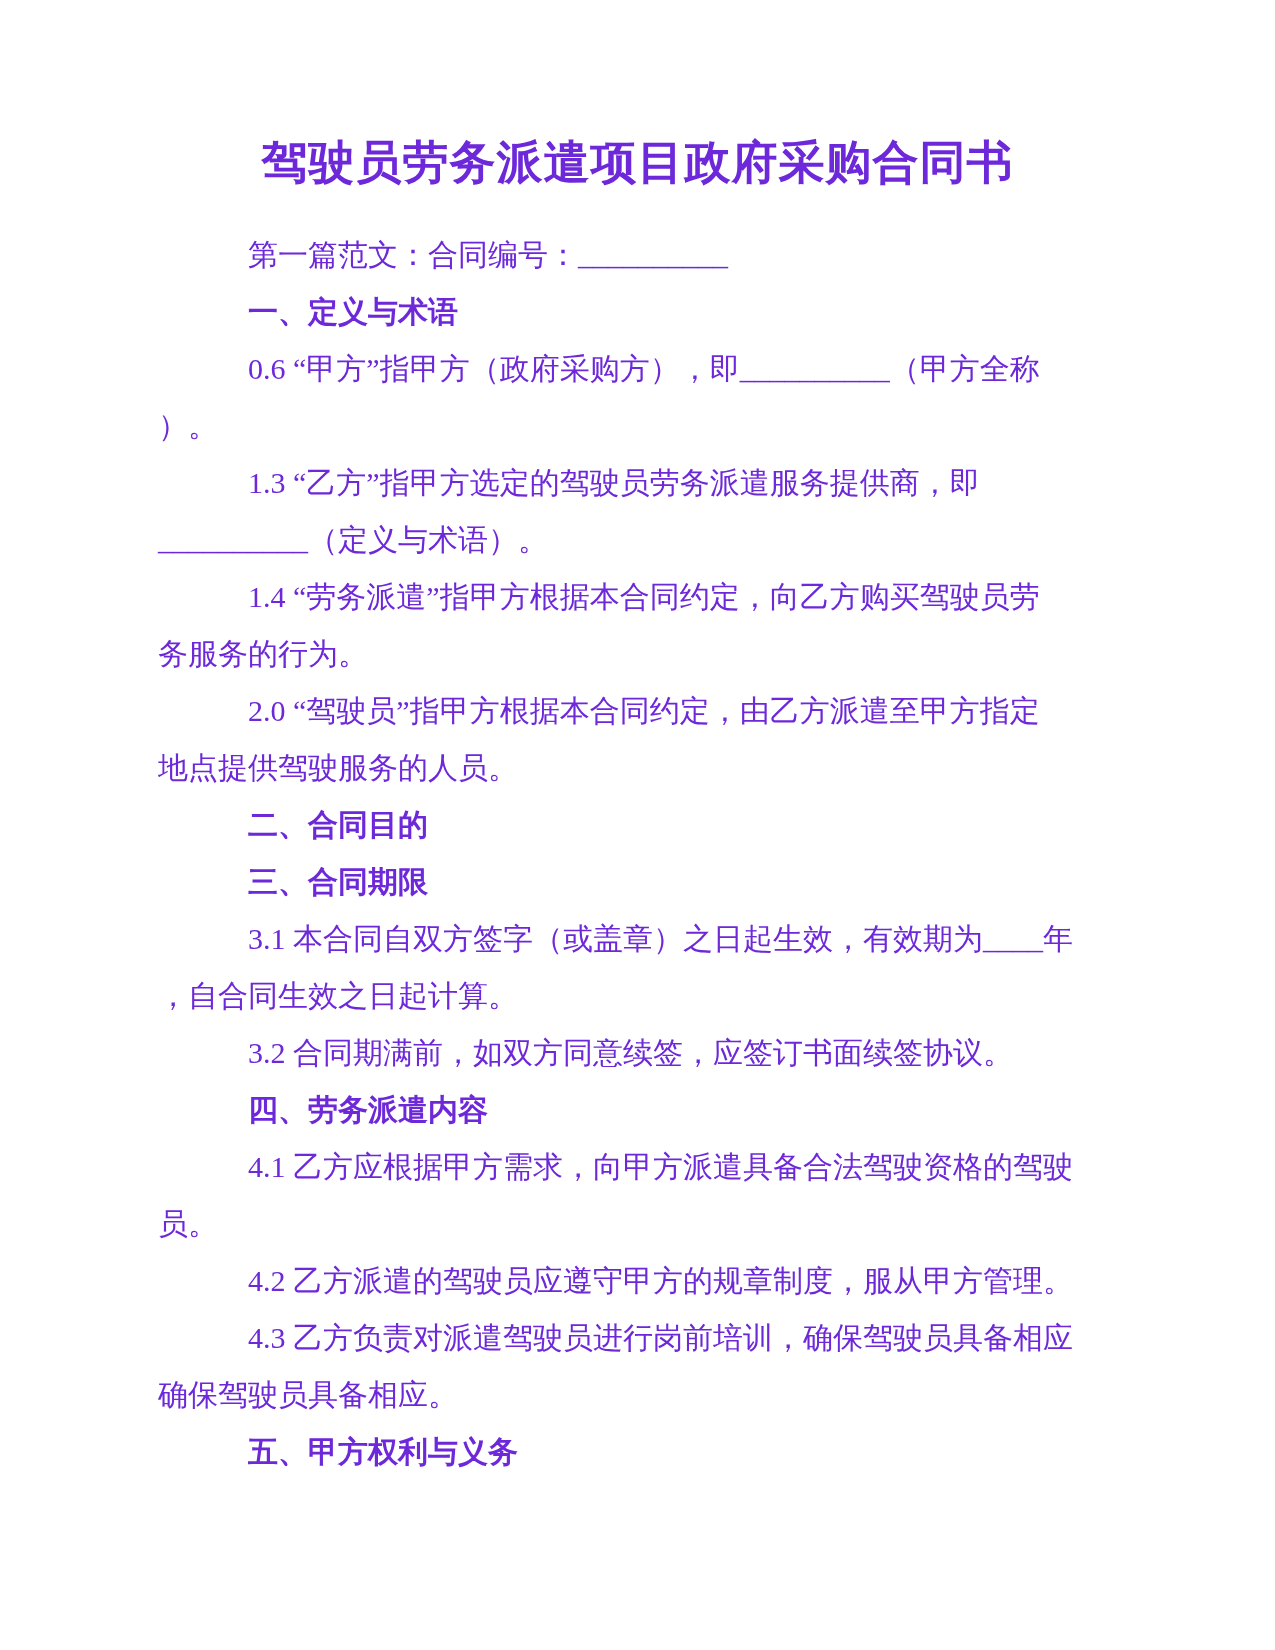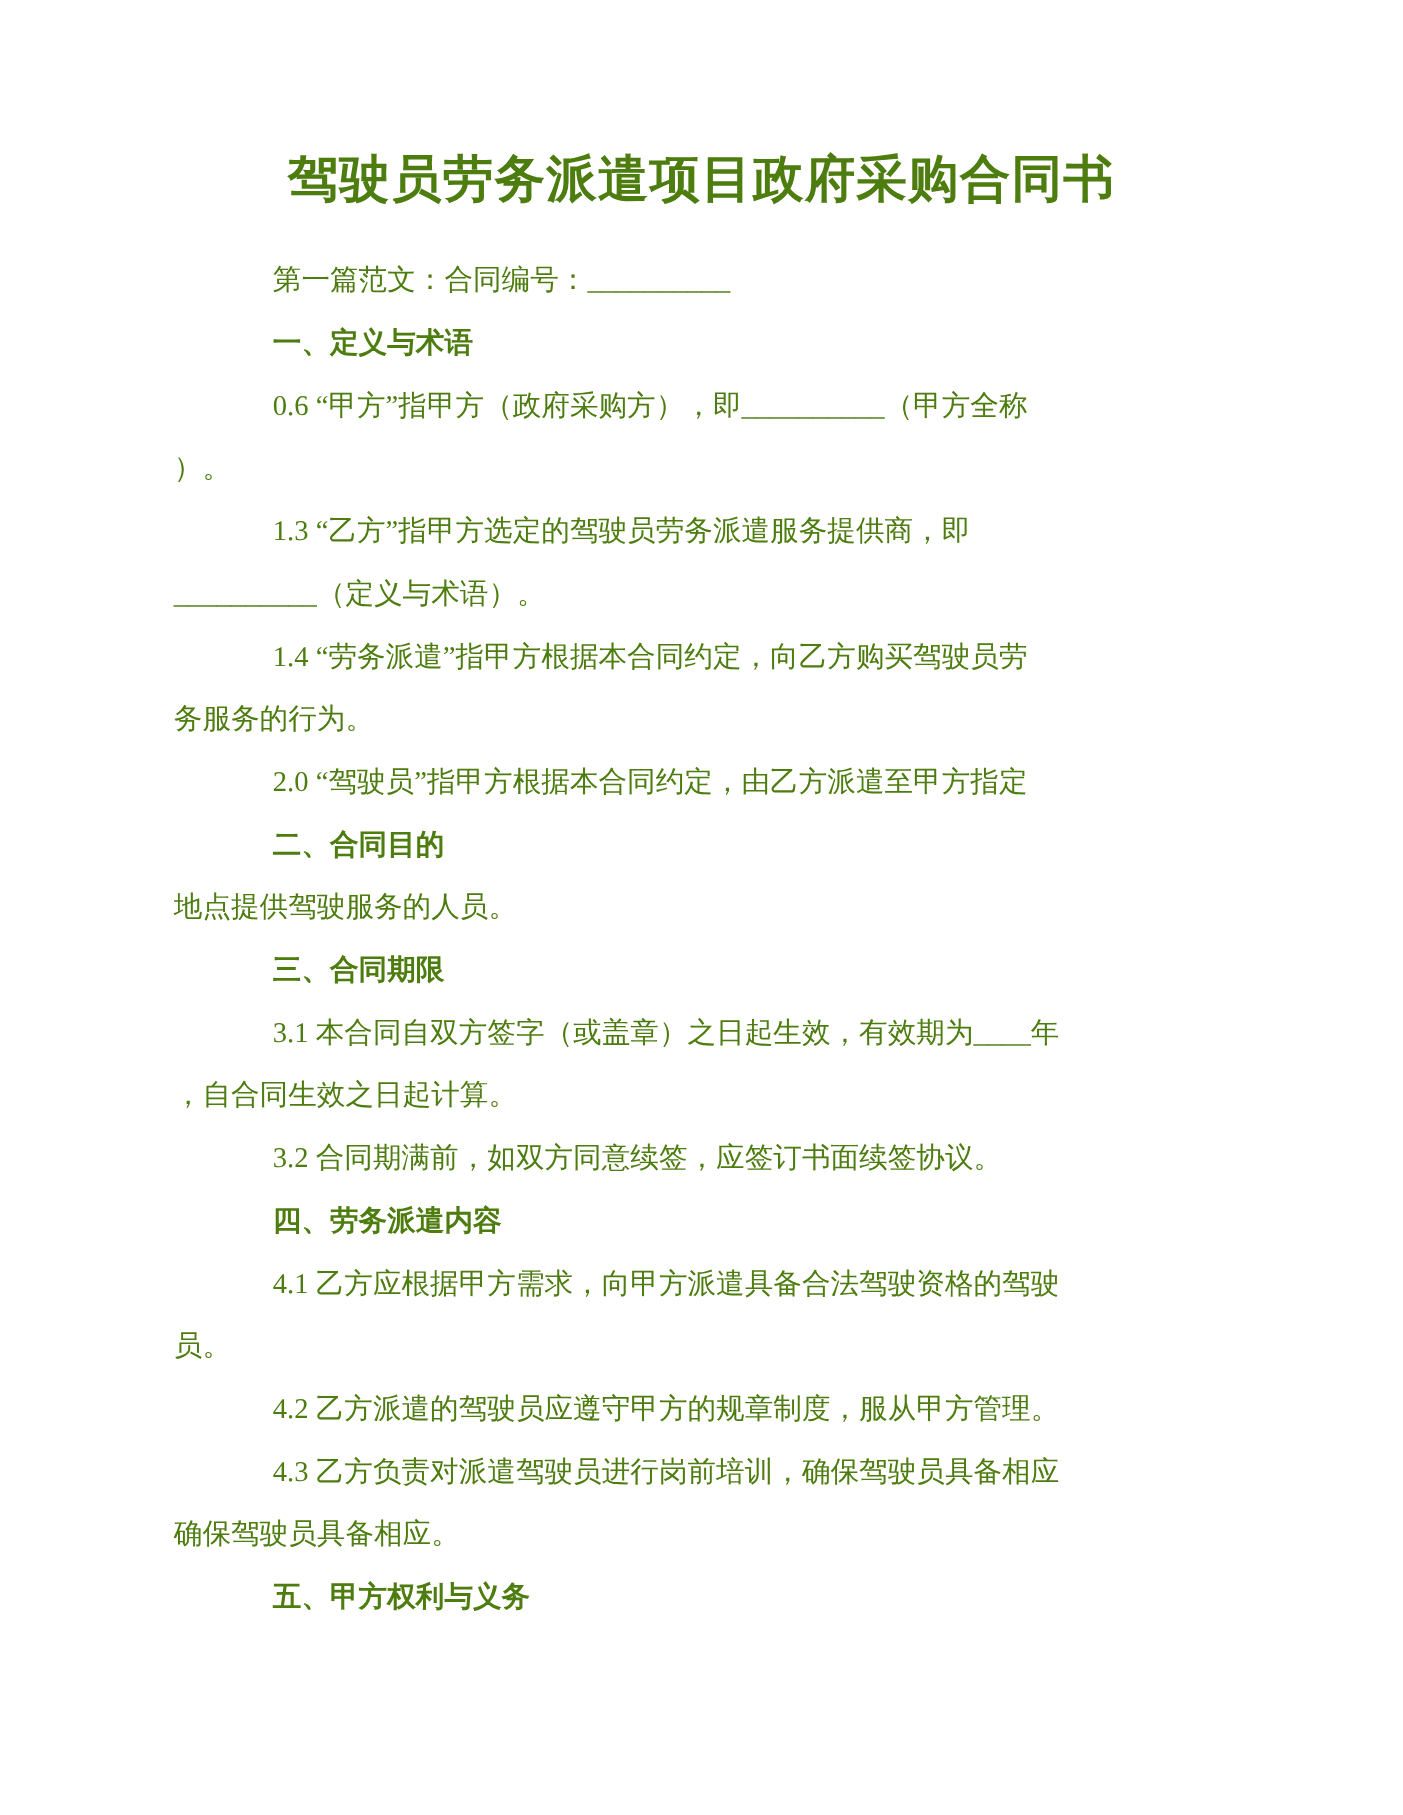--- a/index.html
+++ b/index.html
@@ -5,39 +5,39 @@
   html, body {
     margin: 0;
     padding: 0;
     background: #ffffff;
   }
   .page {
     position: relative;
     width: 1275px;
     height: 1650px;
     background: #ffffff;
-    color: #4d7c0f;
+    color: #6d28d9;
     overflow: hidden;
   }
   .doc-title {
     margin: 130px 0 0 0;
     text-align: center;
     font-family: "Liberation Serif", "DejaVu Serif", serif;
     font-weight: bold;
     font-size: 46px;
     line-height: 66px;
     letter-spacing: 1px;
   }
   .content {
     margin: 30px 0 0 158px;
     width: 912px;
   }
   .line {
     font-family: "Liberation Serif", "DejaVu Serif", serif;
-    font-size: 26px;
+    font-size: 30px;
     line-height: 57px;
     height: 57px;
     white-space: nowrap;
   }
   .line.indent {
     padding-left: 90px;
   }
   .line.heading {
     font-family: Liberation Serif, serif;
     font-weight: bold;
@@ -53,22 +53,22 @@
   <div class="content">
     <div class="line indent">第一篇范文：合同编号：__________</div>
     <div class="line indent heading">一、定义与术语</div>
     <div class="line indent">0.6 “甲方”指甲方（政府采购方），即__________（甲方全称</div>
     <div class="line">）。</div>
     <div class="line indent">1.3 “乙方”指甲方选定的驾驶员劳务派遣服务提供商，即</div>
     <div class="line">__________（定义与术语）。</div>
     <div class="line indent">1.4 “劳务派遣”指甲方根据本合同约定，向乙方购买驾驶员劳</div>
     <div class="line">务服务的行为。</div>
     <div class="line indent">2.0 “驾驶员”指甲方根据本合同约定，由乙方派遣至甲方指定</div>
+    <div class="line">地点提供驾驶服务的人员。</div>
     <div class="line indent heading">二、合同目的</div>
-    <div class="line">地点提供驾驶服务的人员。</div>
     <div class="line indent heading">三、合同期限</div>
     <div class="line indent">3.1 本合同自双方签字（或盖章）之日起生效，有效期为____年</div>
     <div class="line">，自合同生效之日起计算。</div>
     <div class="line indent">3.2 合同期满前，如双方同意续签，应签订书面续签协议。</div>
     <div class="line indent heading">四、劳务派遣内容</div>
     <div class="line indent">4.1 乙方应根据甲方需求，向甲方派遣具备合法驾驶资格的驾驶</div>
     <div class="line">员。</div>
     <div class="line indent">4.2 乙方派遣的驾驶员应遵守甲方的规章制度，服从甲方管理。</div>
     <div class="line indent">4.3 乙方负责对派遣驾驶员进行岗前培训，确保驾驶员具备相应</div>
     <div class="line">确保驾驶员具备相应。</div>

